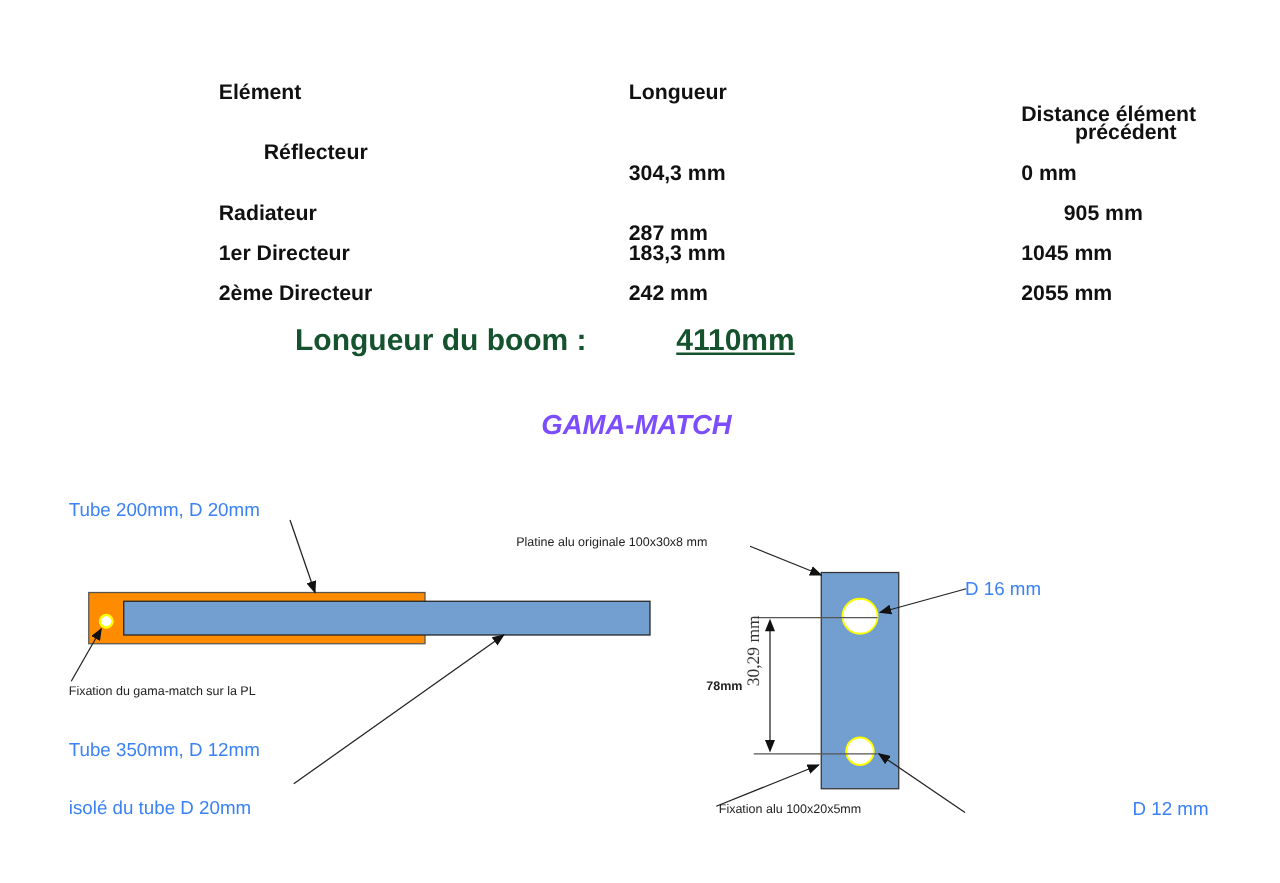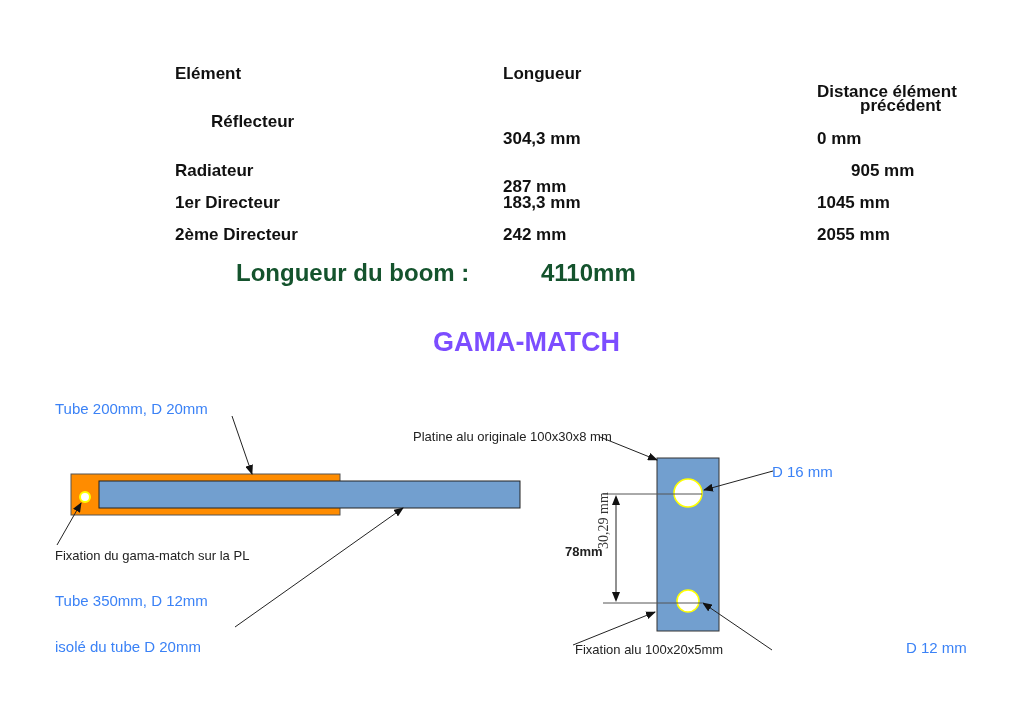--- a/index.html
+++ b/index.html
@@ -1,23 +1,23 @@
 <!DOCTYPE html>
 <html><head>
 <meta charset="utf-8">
 <style>
   html, body { margin:0; padding:0; background:#ffffff; }
   body { width:1024px; height:706px; position:relative; overflow:hidden;
          font-family:"Liberation Sans", sans-serif; color:#111; }
   .abs { position:absolute; white-space:nowrap; }
   .tbl { font-size:17px; font-weight:bold; }
   .boom { font-size:24px; font-weight:bold; color:#14532d; }
-  .gama { font-size:27px; font-weight:bold; color:#7c4dff; }
+  .gama { font-size:22px; font-weight:bold; color:#7c4dff;font-style:italic; }
   .lbl { font-size:15px; color:#3b82f6; }
-  .sm { font-size:13px; color:#222; }
+  .sm { font-size:10px; color:#222; }
   svg.diagram { position:absolute; left:0; top:0; }
 </style>
 </head>
 <body>
 
 <div class="abs tbl" style="left:175px;top:64px;">Elément</div>
 <div class="abs tbl" style="left:503px;top:64px;">Longueur</div>
 <div class="abs tbl" style="left:817px;top:64px;margin-top:18px;">Distance élément</div>
 <div class="abs tbl" style="left:860px;top:96px;">précédent</div>
 
@@ -31,21 +31,21 @@
 
 <div class="abs tbl" style="left:175px;top:193px;">1er Directeur</div>
 <div class="abs tbl" style="left:503px;top:193px;">183,3 mm</div>
 <div class="abs tbl" style="left:817px;top:193px;">1045 mm</div>
 
 <div class="abs tbl" style="left:175px;top:225px;">2ème Directeur</div>
 <div class="abs tbl" style="left:503px;top:225px;">242 mm</div>
 <div class="abs tbl" style="left:817px;top:225px;">2055 mm</div>
 
 <div class="abs boom" style="left:236px;top:259px;">Longueur du boom :</div>
-<div class="abs boom" style="left:541px;top:259px;">4110mm</div>
+<div class="abs boom" style="left:541px;top:259px;text-decoration:underline;">4110mm</div>
 
 <div class="abs gama" style="left:433px;top:327px;">GAMA-MATCH</div>
 
 <svg class="diagram" width="1024" height="706">
   <defs>
     <marker id="arr" markerWidth="10" markerHeight="8" refX="9" refY="4" orient="auto" markerUnits="userSpaceOnUse">
       <path d="M0,0 L10,4 L0,8 z" fill="#111"></path>
     </marker>
   </defs>
 

